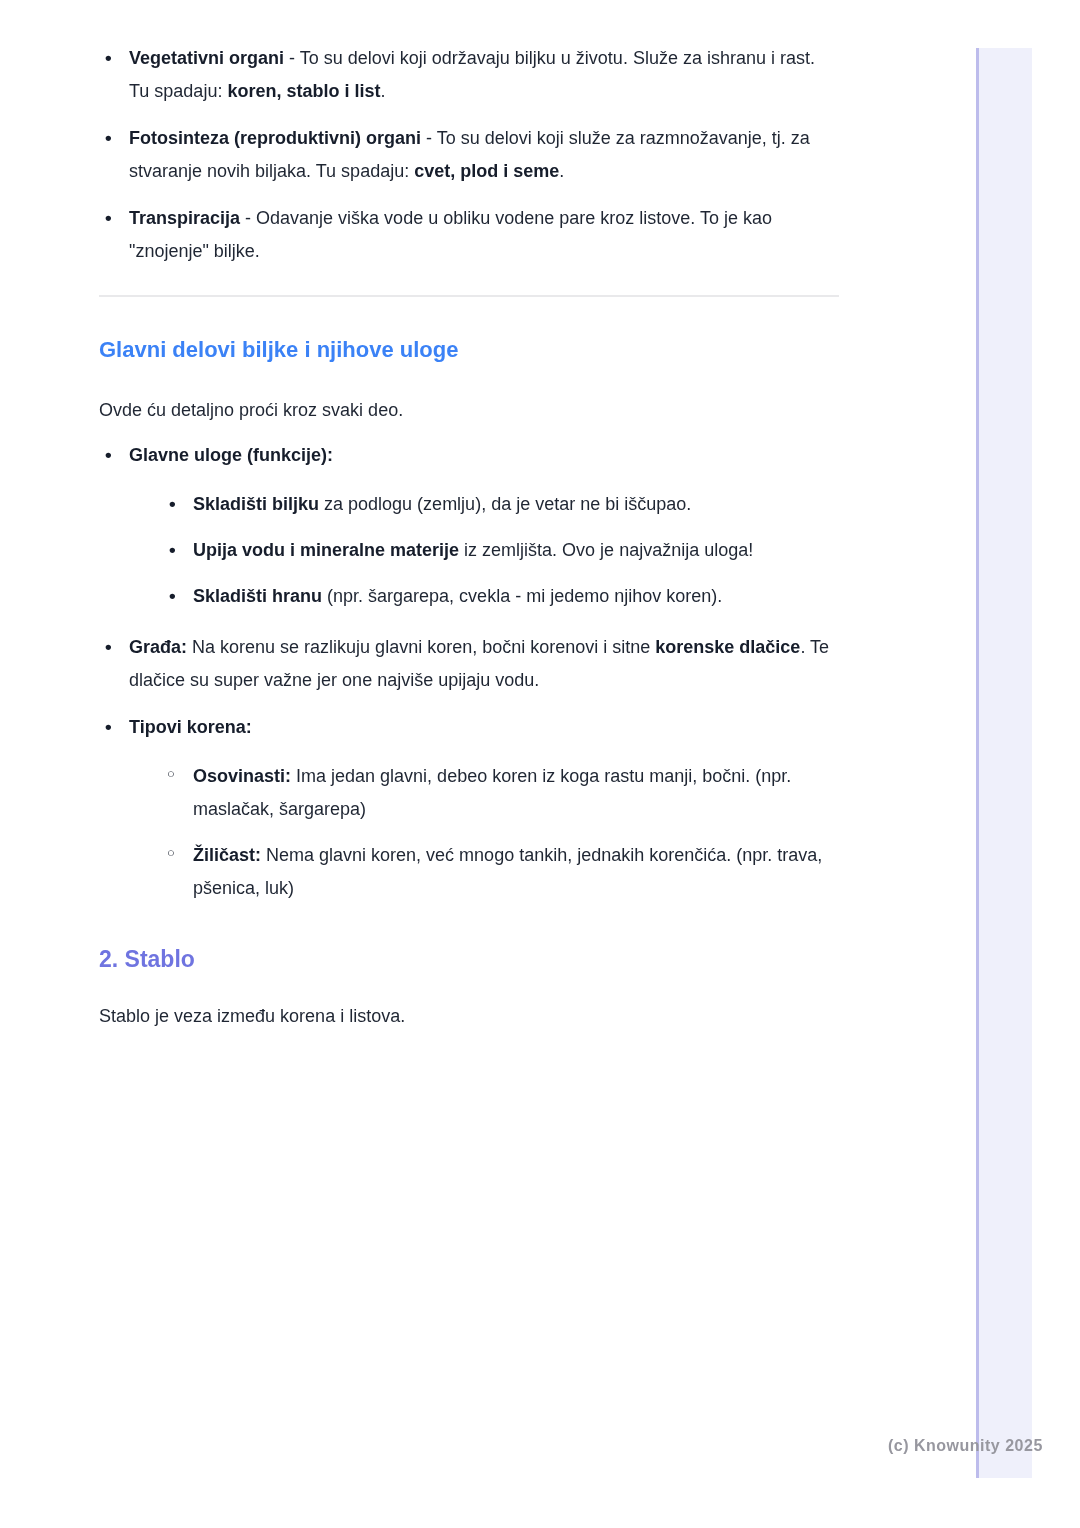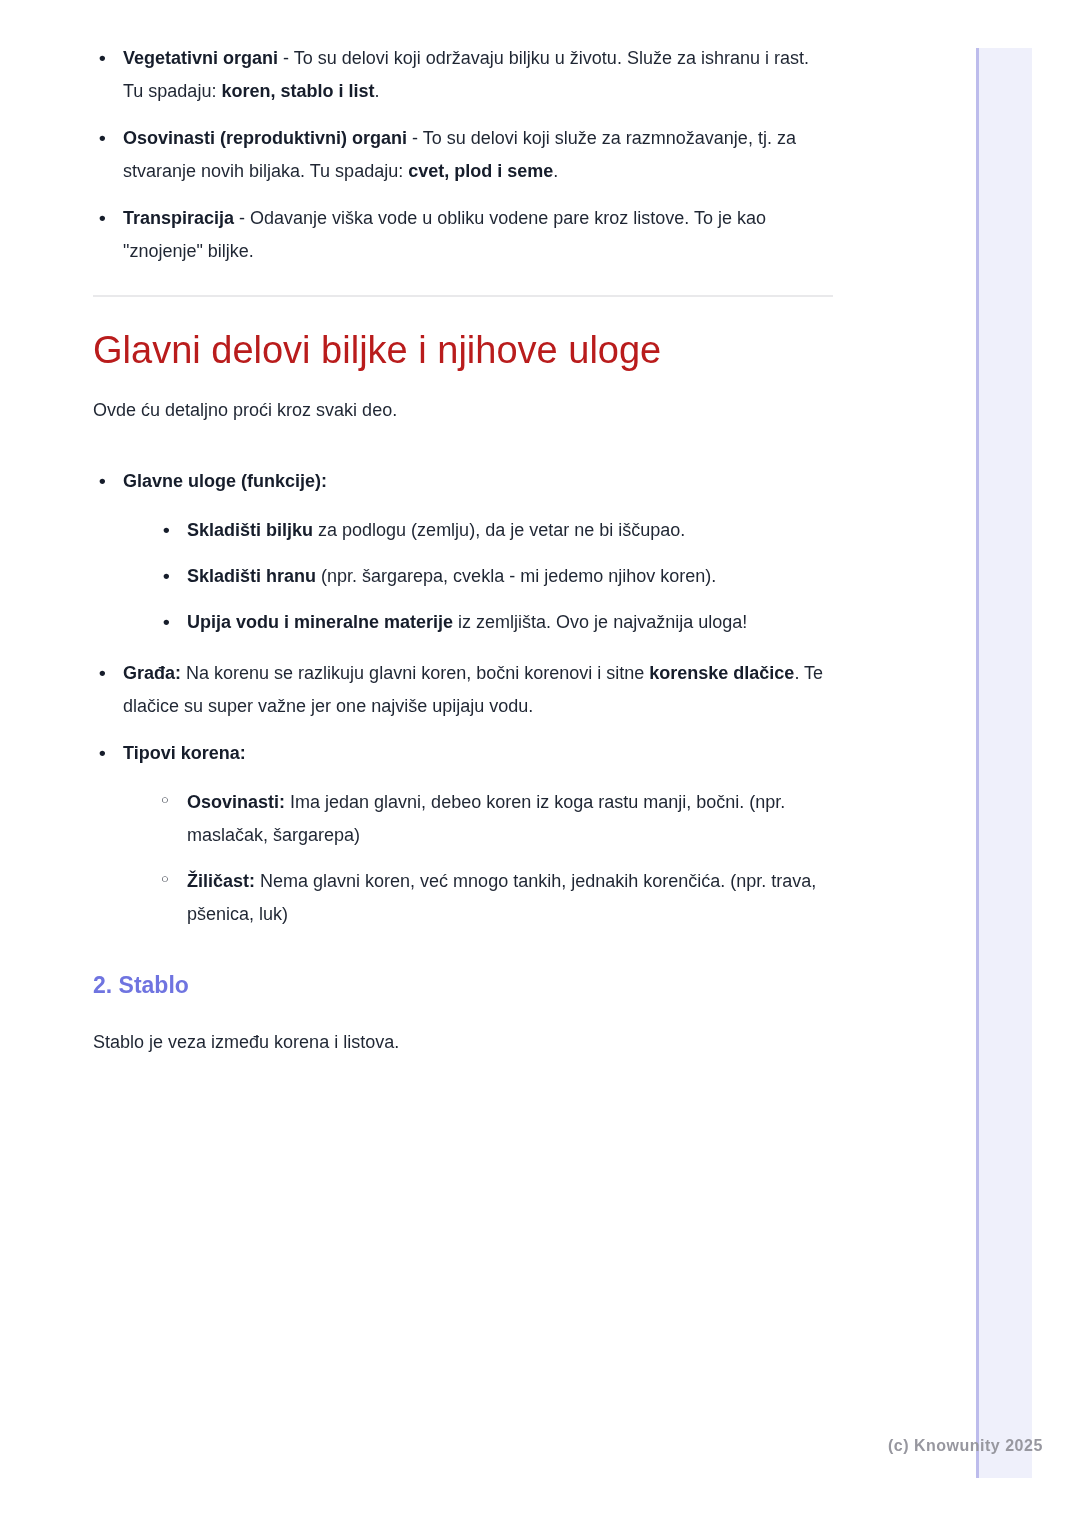--- a/index.html
+++ b/index.html
@@ -6,21 +6,21 @@
   body {
     width:1080px; height:1528px;
     background:#ffffff;
     font-family:"Liberation Sans", sans-serif;
     color:#1f2633;
     position:relative;
     overflow:hidden;
   }
   .content {
     position:absolute;
-    left:93px; top:42px;
+    left:99px; top:42px;
     width:740px;
     font-size:18px;
     line-height:33px;
   }
   .b { font-weight:700; color:#161d2b; }
 
   ul { list-style:none; margin:0; padding:0; }
   li { position:relative; padding-left:30px; }
   li.l1 { margin-bottom:14px; }
   li.l2 { margin-bottom:13px; }
@@ -36,33 +36,33 @@
   }
   ul.sub { margin:16px 0 18px 34px; }
 
   hr.divider {
     border:none; height:2px;
     background:#e9e9eb;
     margin:27px 0 0 0;
   }
   h1.doc-h1 {
     margin:36px 0 0 0;
-    font-size:38px; line-height:34px;
-    font-weight:400;
-    color:#b91c1c;
+    font-size:22px; line-height:34px;
+    font-weight:700;
+    color:#3b82f6;
   }
   h2.doc-h2 {
     margin:40px 0 0 0;
     font-size:23px; line-height:28px;
     font-weight:700;
     color:#6f74e0;
   }
   p.para { margin:27px 0 0 0; }
   .after-h2 { margin-top:28px; }
-  ul.block { margin-top:38px; }
+  ul.block { margin-top:12px; }
 
   .side-bar {
     position:absolute;
     left:976px; top:48px;
     width:56px; height:1430px;
     background:#eff0fb;
     border-left:3px solid #bdbcec;
     box-sizing:border-box;
     z-index:1;
   }
@@ -80,37 +80,37 @@
 </head>
 <body>
 
 <div class="side-bar"></div>
 <div class="watermark">(c) Knowunity 2025</div>
 
 <div class="content">
 
   <ul>
     <li class="l1 disc"><span class="b">Vegetativni organi</span><span> - To su delovi koji održavaju biljku u životu. Služe za ishranu i rast. Tu spadaju: </span><span class="b">koren, stablo i list</span><span>.</span></li>
-    <li class="l1 disc"><span class="b">Osovinasti (reproduktivni) organi</span><span> - To su delovi koji služe za razmnožavanje, tj. za stvaranje novih biljaka. Tu spadaju: </span><span class="b">cvet, plod i seme</span><span>.</span></li>
+    <li class="l1 disc"><span class="b">Fotosinteza (reproduktivni) organi</span><span> - To su delovi koji služe za razmnožavanje, tj. za stvaranje novih biljaka. Tu spadaju: </span><span class="b">cvet, plod i seme</span><span>.</span></li>
     <li class="l1 disc"><span class="b">Transpiracija</span><span> - Odavanje viška vode u obliku vodene pare kroz listove. To je kao "znojenje" biljke.</span></li>
   </ul>
 
   <hr class="divider">
 
   <h1 class="doc-h1">Glavni delovi biljke i njihove uloge</h1>
   <p class="para">Ovde ću detaljno proći kroz svaki deo.</p>
 
 
   <ul class="block">
     <li class="l1 disc">
       <span><span class="b">Glavne uloge (funkcije):</span></span>
       <ul class="sub">
         <li class="l2 disc"><span class="b">Skladišti biljku</span><span> za podlogu (zemlju), da je vetar ne bi iščupao.</span></li>
+        <li class="l2 disc"><span class="b">Upija vodu i mineralne materije</span><span> iz zemljišta. Ovo je najvažnija uloga!</span></li>
         <li class="l2 disc"><span class="b">Skladišti hranu</span><span> (npr. šargarepa, cvekla - mi jedemo njihov koren).</span></li>
-        <li class="l2 disc"><span class="b">Upija vodu i mineralne materije</span><span> iz zemljišta. Ovo je najvažnija uloga!</span></li>
       </ul>
     </li>
     <li class="l1 disc"><span class="b">Građa:</span><span> Na korenu se razlikuju glavni koren, bočni korenovi i sitne </span><span class="b">korenske dlačice</span><span>. Te dlačice su super važne jer one najviše upijaju vodu.</span></li>
     <li class="l1 disc">
       <span><span class="b">Tipovi korena:</span></span>
       <ul class="sub">
         <li class="l2 circ"><span class="b">Osovinasti:</span><span> Ima jedan glavni, debeo koren iz koga rastu manji, bočni. (npr. maslačak, šargarepa)</span></li>
         <li class="l2 circ"><span class="b">Žiličast:</span><span> Nema glavni koren, već mnogo tankih, jednakih korenčića. (npr. trava, pšenica, luk)</span></li>
       </ul>
     </li>

